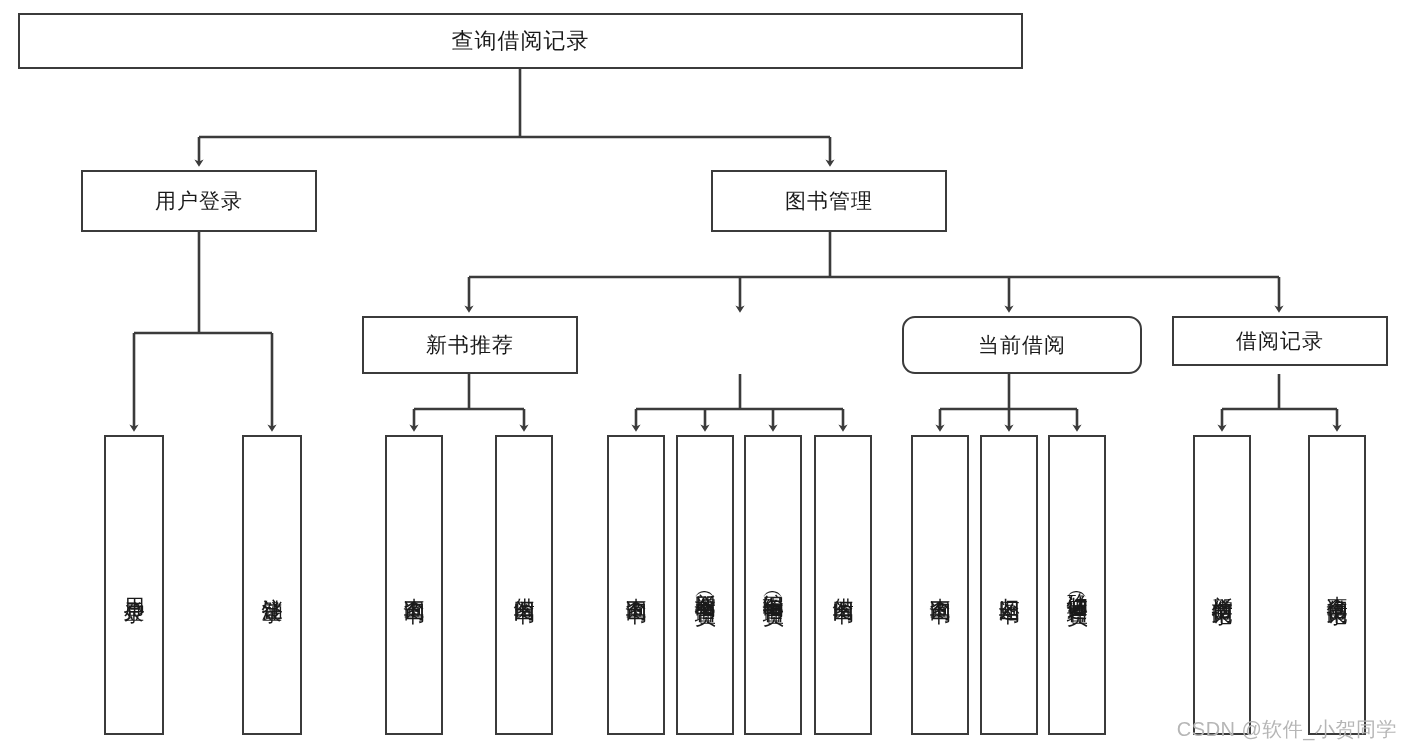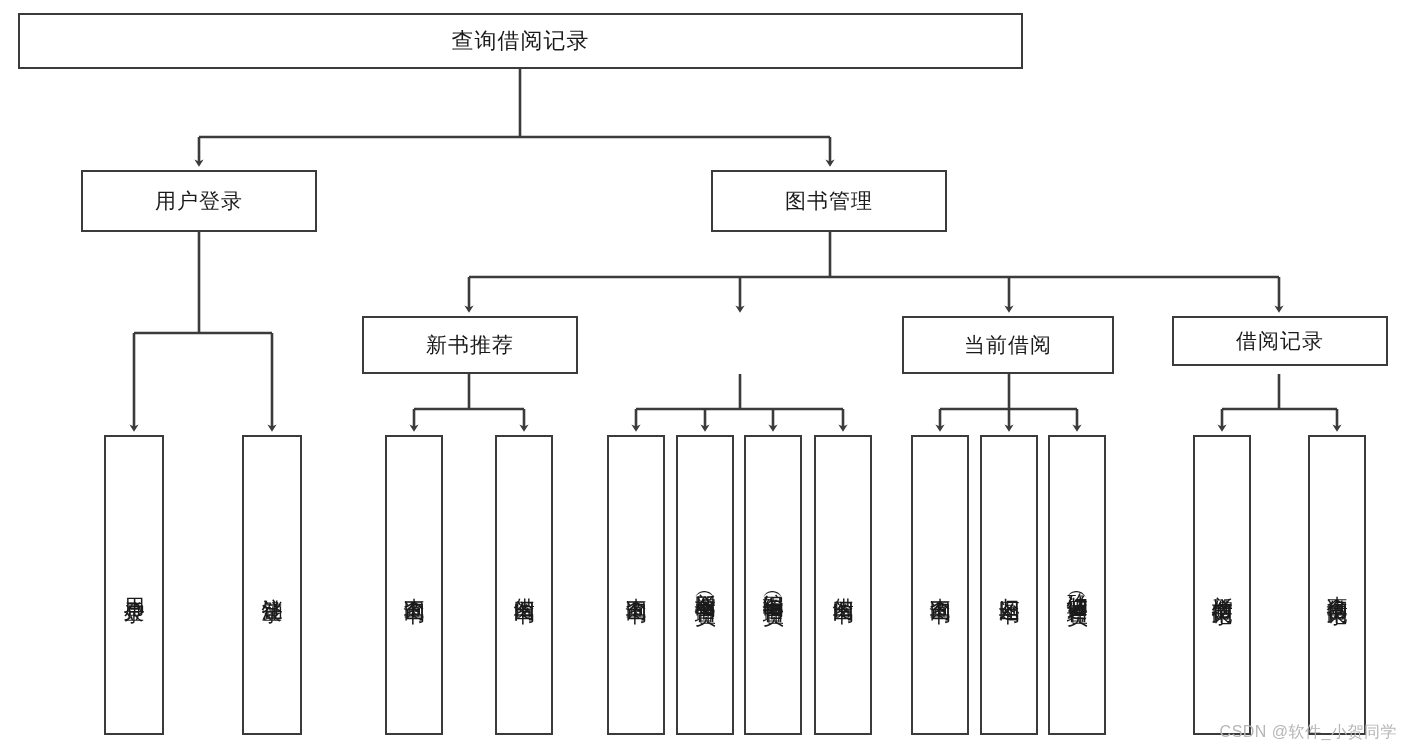--- a/index.html
+++ b/index.html
@@ -54,21 +54,21 @@
     font-size: 21px;
     line-height: 1.16;
     letter-spacing: 2px;
     text-align: center;
     white-space: nowrap;
   }
   .watermark {
     position: absolute;
     right: 8px;
     bottom: 4px;
-    font-size: 16px;
+    font-size: 20px;
     color: #b6b6b6;
     white-space: nowrap;
     letter-spacing: 0.5px;
   }
 </style>
 </head>
 <body>
 
 <div id="diagram-root">
 
@@ -129,21 +129,21 @@
   <div class="node node-h" style="left:81px; top:170px; width:236px; height:62px;">
     <span>用户登录</span>
   </div>
   <div class="node node-h" style="left:362px; top:316px; width:216px; height:58px;">
     <span>新书推荐</span>
   </div>
 
   <div class="node node-h" style="left:711px; top:170px; width:236px; height:62px;">
     <span>图书管理</span>
   </div>
-  <div class="node node-h" style="left:902px; top:316px; width:212px; height:58px;">
+  <div class="node node-h" style="left:902px; top:316px; width:240px; height:58px;border-radius:13px;">
     <span>当前借阅</span>
   </div>
   <div class="node node-h" style="left:1172px; top:316px; width:216px; height:50px;">
     <span>借阅记录</span>
   </div>
 
   <div class="node node-v" style="left:104px; top:435px; width:60px; height:300px;">
     <span class="vlabel">用户登录</span>
   </div>
   <div class="node node-v" style="left:242px; top:435px; width:60px; height:300px;">

